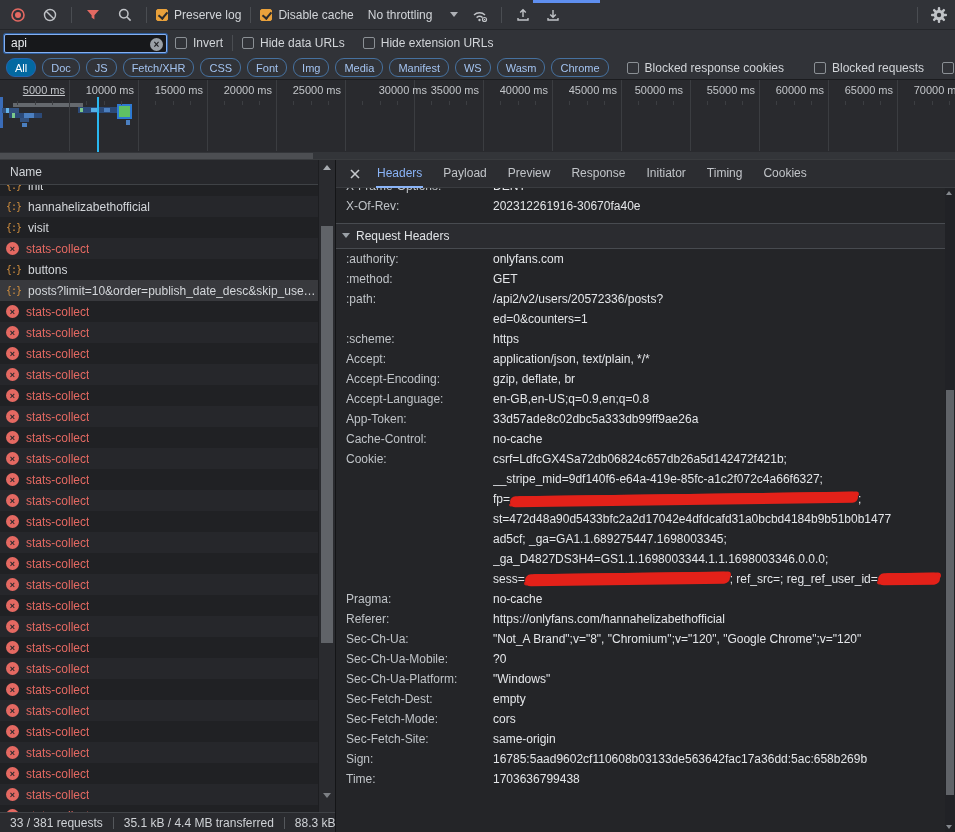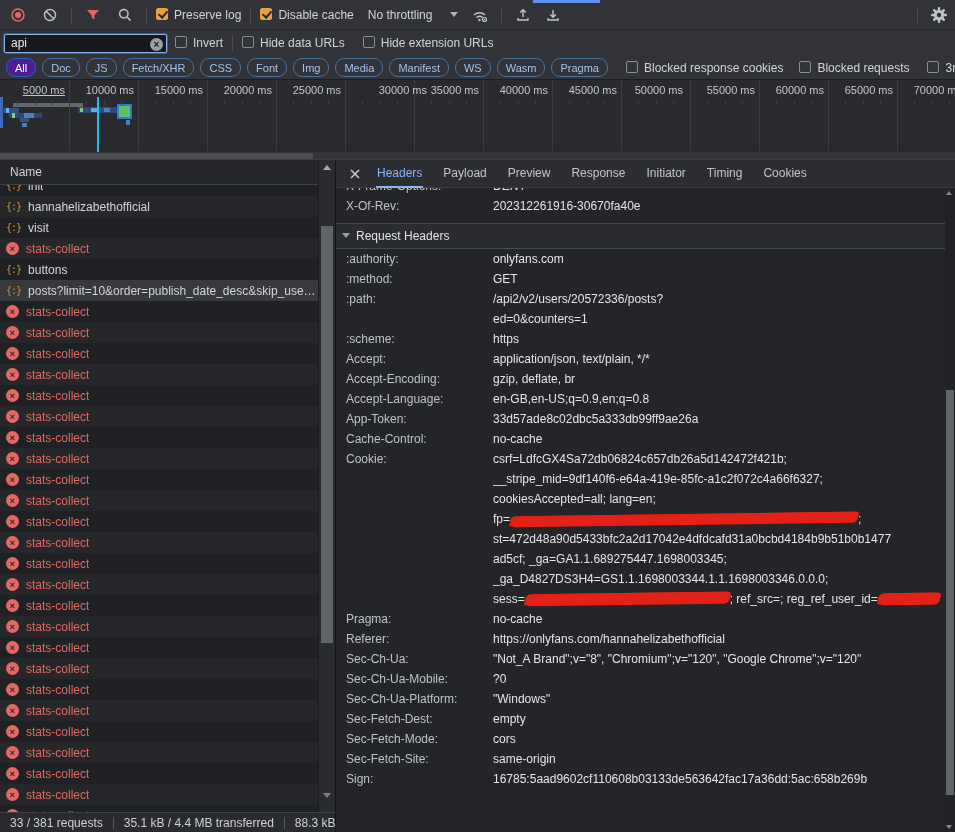--- a/index.html
+++ b/index.html
@@ -10,36 +10,36 @@
   .tb1{top:0;height:30px;border-bottom:1px solid #24262a;padding-left:6px;}
   .tb2{top:30px;height:26px;padding-left:4px;}
   .tb3{top:56px;height:24px;border-bottom:1px solid #1b1c1f;padding-left:6px;}
   .tb-div{width:1px;height:16px;background:#4a4d52;margin:0 9px;flex:none;}
   .icon-btn{width:24px;height:24px;display:flex;align-items:center;justify-content:center;flex:none;}
   .lbl{color:#d2d5d9;white-space:nowrap;}
   .cb{width:12px;height:12px;border:1px solid #8b9095;border-radius:2px;background:transparent;flex:none;position:relative;box-sizing:border-box;}
   .cb.checked{background:#e9a13b;border-color:#e9a13b;}
   .cb.checked::after{content:"";position:absolute;left:3px;top:0px;width:4px;height:7px;
     border:solid #2a2b2e;border-width:0 2px 2px 0;transform:rotate(40deg);}
-  .cb-group{display:flex;gap:6px;flex:none;}
+  .cb-group{display:flex;align-items:center;gap:6px;flex:none;}
   .caret{width:0;height:0;border-left:4px solid transparent;border-right:4px solid transparent;
     border-top:5px solid #aeb1b6;margin-left:18px;flex:none;}
   .top-strip{position:absolute;left:533px;top:0;width:67px;height:3px;background:#5f8ff0;z-index:5;}
   .spacer{flex:1;}
   
   .flt-input{width:163px;height:19px;box-sizing:border-box;background:#17181b;border:1px solid #86aff0;
     box-shadow:0 0 0 1px #2f5f9e;border-radius:2px;color:#e8eaed;font-size:12px;
     font-family:"Liberation Sans",sans-serif;padding:0 18px 0 6px;outline:none;}
   .flt-wrap{position:relative;flex:none;border-radius:8px;}
   .flt-clear{position:absolute;right:4px;top:4px;width:13px;height:13px;border-radius:50%;
     background:#9aa0a6;color:#202124;font-size:10px;font-weight:bold;line-height:13px;text-align:center;}
   
   .pill{height:17px;padding:0 8px;border-radius:9px;border:1px solid #46719f;color:#a3c3f0;font-size:11px;
     display:inline-flex;align-items:center;margin-right:6px;flex:none;white-space:nowrap;}
-  .pill.active{background:#4c1d95;border-color:#2464b0;color:#fff;}
+  .pill.active{background:#0369a1;border-color:#2464b0;color:#fff;}
   
   .overview{position:absolute;top:80px;left:0;width:955px;height:80px;background:#292a2e;
     border-bottom:1px solid #3a3c3f;overflow:hidden;box-sizing:border-box;}
   .grid{position:absolute;top:0;bottom:8px;width:1px;background:#3b3d41;}
   .tick{position:absolute;top:21px;width:1px;height:4px;background:#3c3e42;}
   .ov-lbl{position:absolute;top:4px;font-size:11px;color:#c3c6ca;white-space:nowrap;}
   .ov-strip{position:absolute;left:0;top:72px;height:8px;width:955px;background:#333539;}
   .ov-thumb{position:absolute;left:0;top:1px;height:6px;width:313px;background:#4c4e52;}
   .bar{position:absolute;}
   
@@ -204,28 +204,28 @@
         <span class="pill">Doc</span>
         <span class="pill">JS</span>
         <span class="pill">Fetch/XHR</span>
         <span class="pill">CSS</span>
         <span class="pill">Font</span>
         <span class="pill">Img</span>
         <span class="pill">Media</span>
         <span class="pill">Manifest</span>
         <span class="pill">WS</span>
         <span class="pill">Wasm</span>
-        <span class="pill">Pragma</span>
+        <span class="pill">Chrome</span>
       </span>
     <span id="type-cbs" style="display:inline-flex;align-items:center;margin-left:12px;">
         <span class="cb-group">
           <span class="cb"></span>
           <span class="lbl">Blocked response cookies</span>
         </span>
-        <span class="cb-group" style="margin-left: 16px;">
+        <span class="cb-group" style="margin-left: 30px;">
           <span class="cb"></span>
           <span class="lbl">Blocked requests</span>
         </span>
         <span class="cb-group" style="margin-left: 18px;">
           <span class="cb"></span>
           <span class="lbl">3rd-party requests</span>
         </span>
       </span>
   </div>
 
@@ -549,21 +549,20 @@
           <div class="hkey">Cache-Control:</div>
           <div class="hval">
             <div class="vline">no-cache</div>
           </div>
         </div>
         <div class="hrow">
           <div class="hkey">Cookie:</div>
           <div class="hval">
             <div class="vline">csrf=LdfcGX4Sa72db06824c657db26a5d142472f421b;</div>
             <div class="vline">__stripe_mid=9df140f6-e64a-419e-85fc-a1c2f072c4a66f6327;</div>
-            <div class="vline">cookiesAccepted=all; lang=en;</div>
             <div class="vline">fp=<span class="redact" style="width: 348px; height: 11px;"></span>;</div>
             <div class="vline">st=472d48a90d5433bfc2a2d17042e4dfdcafd31a0bcbd4184b9b51b0b1477</div>
             <div class="vline">ad5cf; _ga=GA1.1.689275447.1698003345;</div>
             <div class="vline">_ga_D4827DS3H4=GS1.1.1698003344.1.1.1698003346.0.0.0;</div>
             <div class="vline">sess=<span class="redact" style="width: 205px; height: 12px;"></span>; ref_src=; reg_ref_user_id=<span class="redact" style="width: 62px; height: 12px;"></span></div>
           </div>
         </div>
         <div class="hrow">
           <div class="hkey">Pragma:</div>
           <div class="hval">
@@ -611,20 +610,26 @@
           <div class="hval">
             <div class="vline">same-origin</div>
           </div>
         </div>
         <div class="hrow">
           <div class="hkey">Sign:</div>
           <div class="hval">
             <div class="vline">16785:5aad9602cf110608b03133de563642fac17a36dd:5ac:658b269b</div>
           </div>
         </div>
+        <div class="hrow">
+          <div class="hkey">Time:</div>
+          <div class="hval">
+            <div class="vline">1703636799438</div>
+          </div>
+        </div>
       </div>
     <div class="dscroll">
       <span class="tri-up" style="top:3px;left:1px;border-left-width:3px;border-right-width:3px;border-bottom-width:4px;border-bottom-color:#85898e"></span>
       <div class="thumb"></div>
       <span class="tri-down" style="bottom:3px;top:auto;left:1px;border-left-width:3px;border-right-width:3px;border-top-width:4px;border-top-color:#85898e"></span>
     </div>
   </div>
 </div>
 
 </body></html>

